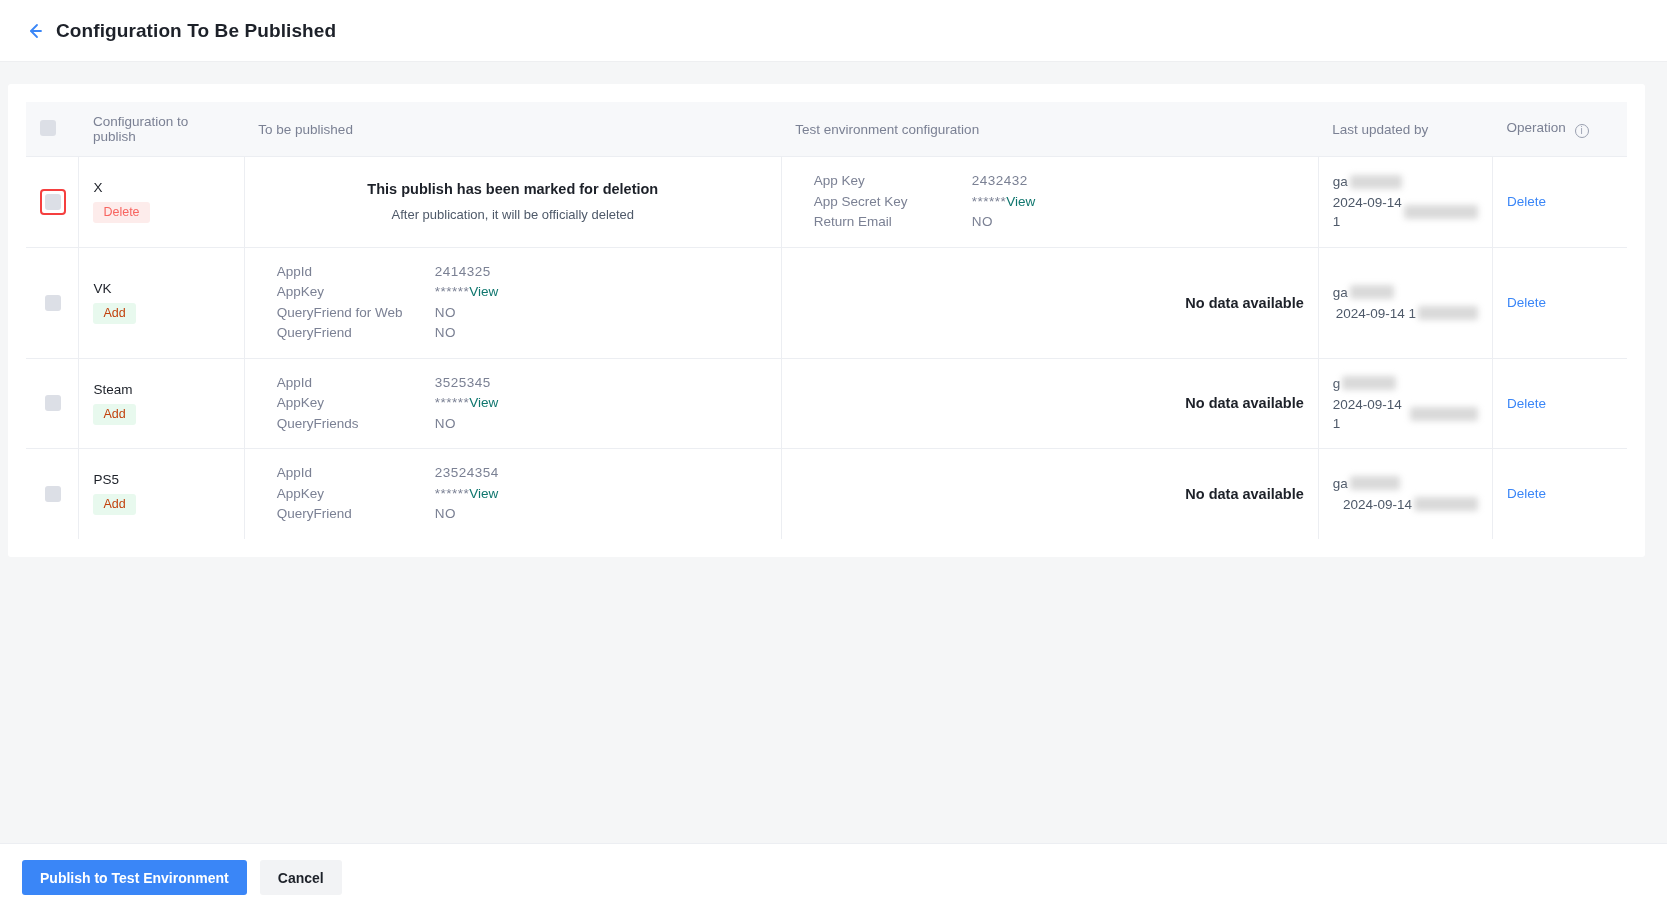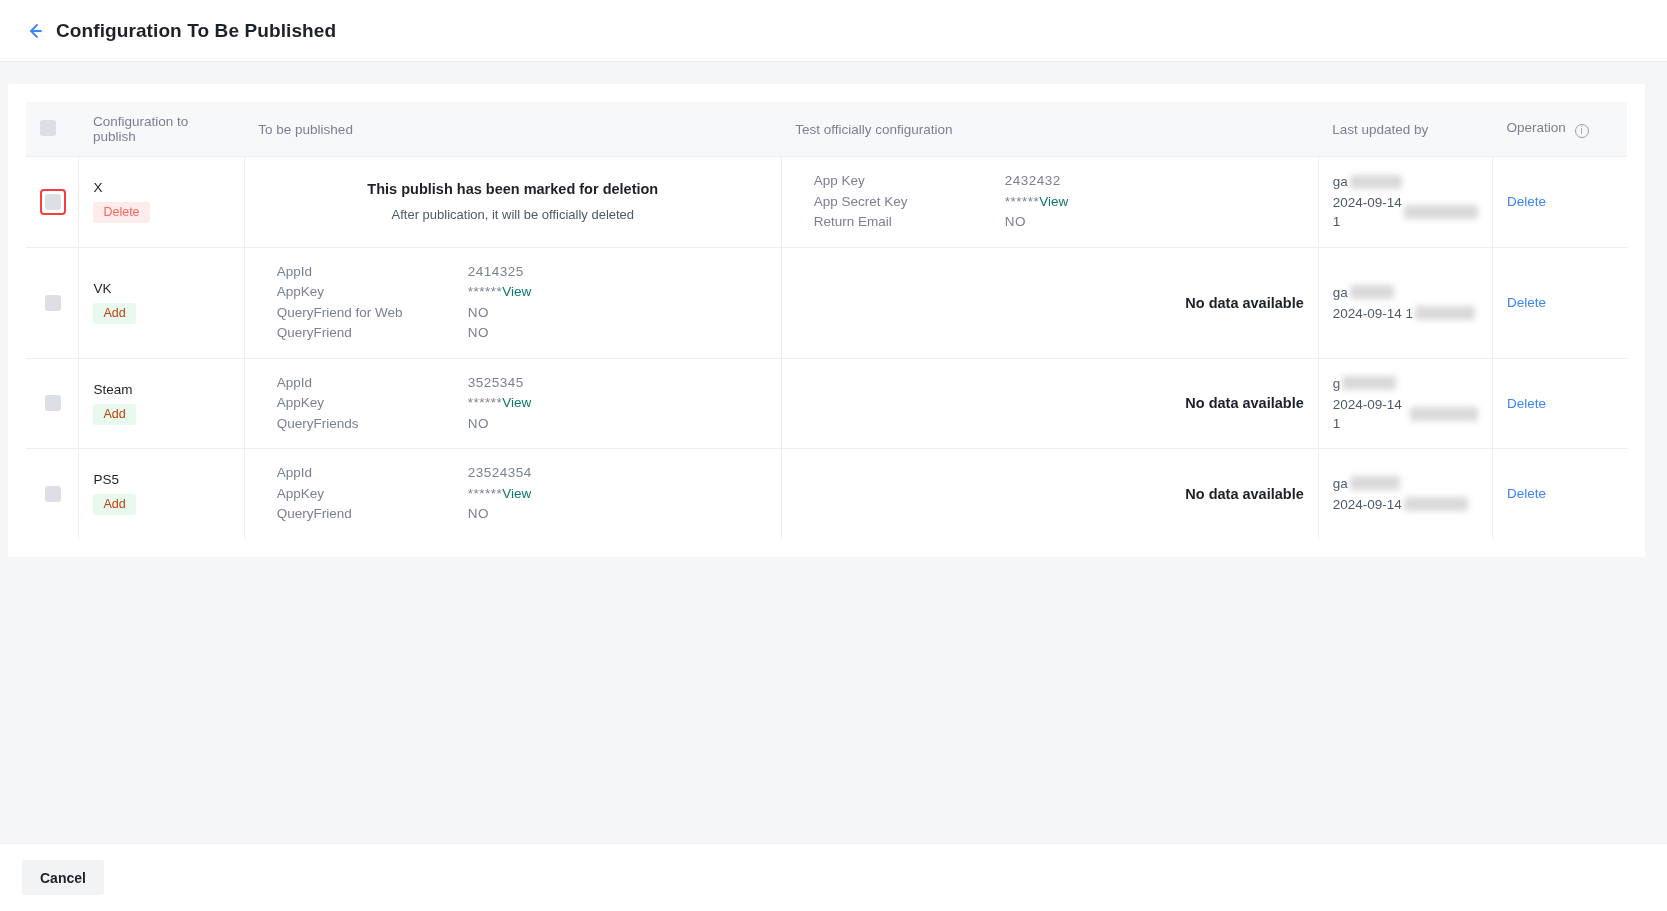--- a/index.html
+++ b/index.html
@@ -136,21 +136,20 @@
   .badge.delete { background: #fdeceb; color: #f76560; }
 
   
   .kv {
     padding-left: 18px;
   }
   .kv-row {
     display: flex;
     line-height: 20.5px;
     font-size: 13.5px;
-    gap: 33px;
   }
   .kv-key {
     width: 158px;
     color: #7b8194;
     flex: 0 0 158px;
   }
   .kv-val {
     color: #7b8194;
   }
   .kv-val .link {
@@ -193,20 +192,21 @@
     font-size: 13.5px;
     color: #4e5969;
   }
   .upd-time {
     display: flex;
     align-items: center;
     line-height: 19px;
     font-size: 13.5px;
     color: #4e5969;
     margin-top: 2px;
+    justify-content: flex-end;
   }
   .redact {
     display: inline-block;
     height: 14px;
     background: #d9d9d9;
     border-radius: 2px;
     filter: blur(3px);
     margin-left: 2px;
     vertical-align: middle;
   }
@@ -280,21 +280,21 @@
   <div class="content">
     <div class="card">
       <table class="cfg">
         <thead>
           <tr>
             <th class="c-check">
               <span class="checkbox header-cb"></span>
             </th>
             <th class="c-name">Configuration to publish</th>
             <th class="c-pub">To be published</th>
-            <th class="c-test">Test officially configuration</th>
+            <th class="c-test">Test environment configuration</th>
             <th class="c-upd">Last updated by</th>
             <th class="c-op">
               <span>Operation</span>
               <span class="info-icon">i</span>
             </th>
           </tr>
         </thead>
         <tbody id="tbody">
             <tr>
               <td class="cell-check"><span class="cb-wrap highlight">
@@ -446,16 +446,17 @@
                 </div>
               </td>
               <td><span class="op-link">Delete</span></td>
             </tr>
           </tbody>
       </table>
     </div>
   </div>
 
   <div class="footer">
+    <button class="btn btn-primary">Publish to Test Environment</button>
     <button class="btn btn-default">Cancel</button>
   </div>
 
 </div>
 
 </body></html>

